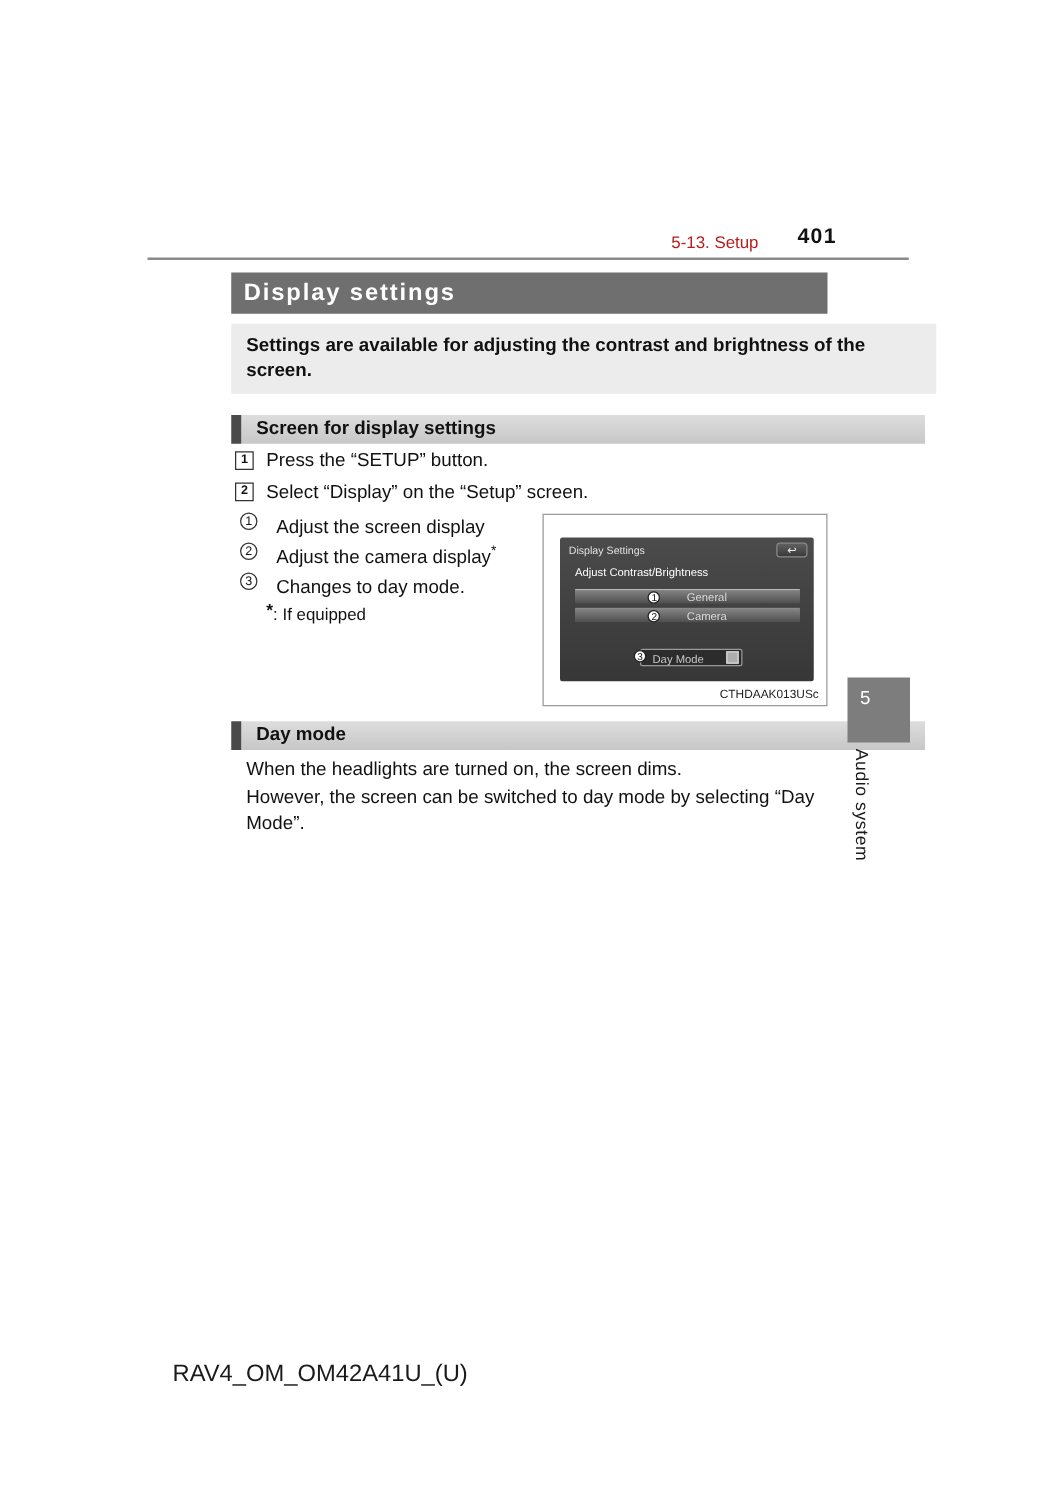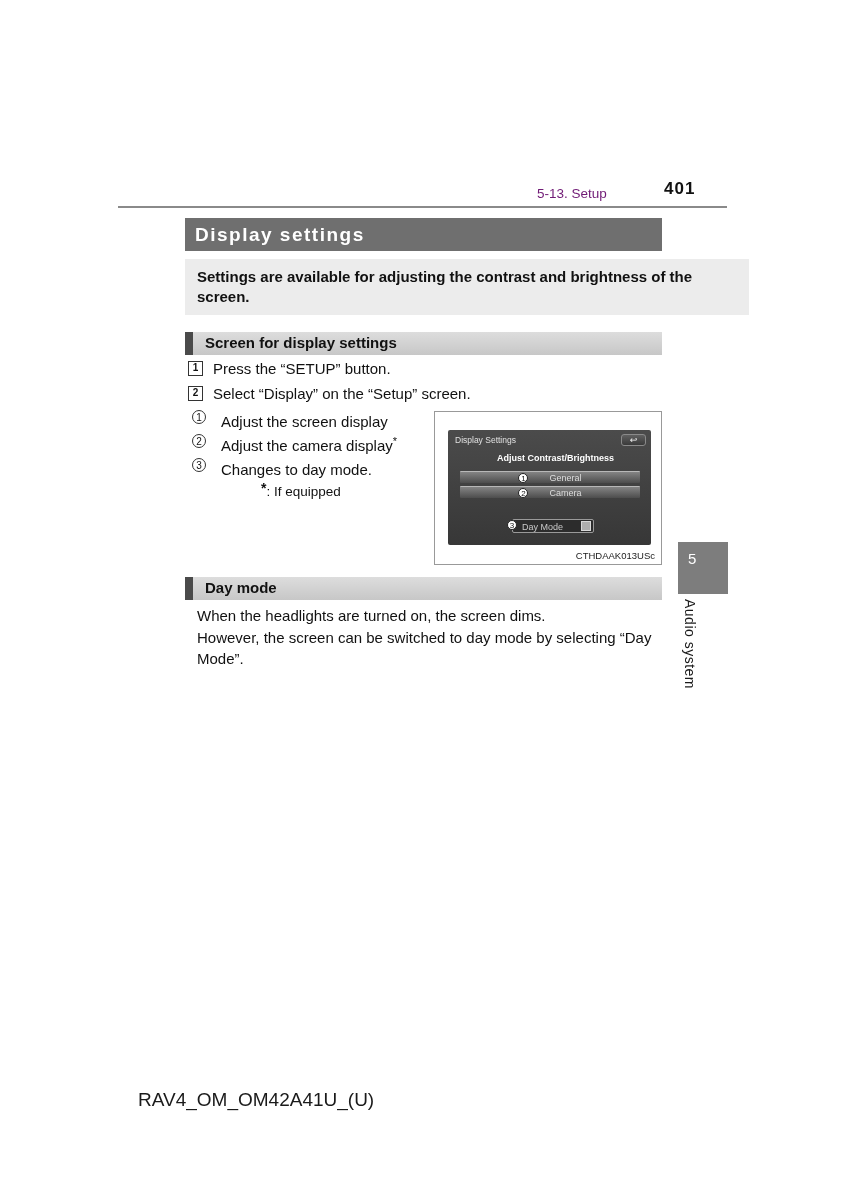--- a/index.html
+++ b/index.html
@@ -5,40 +5,40 @@
   * { margin: 0; padding: 0; box-sizing: border-box; }
   html, body { background: #fff; }
   body { font-family: "Liberation Sans", sans-serif; color: #111; }
   #page {
     position: relative; width: 848px; height: 1200px; background: #ffffff;
     overflow: hidden;
   }
   .abs { position: absolute; }
 
   
-  .hdr-section { top: 186px; left: 537px; font-size: 13.5px; color: #701a75; }
-  .hdr-pagenum { top: 179px; left: 664px; font-size: 17px; font-weight: bold; letter-spacing: 1px; }
+  .hdr-section { top: 186px; left: 537px; font-size: 13.5px; color: #b91c1c; }
+  .hdr-pagenum { top: 179px; left: 638px; font-size: 17px; font-weight: bold; letter-spacing: 1px; }
   .hdr-rule { top: 206px; left: 118px; width: 609px; height: 2px; background: #8a8a8a; }
 
   
   .title-bar {
     top: 218px; left: 185px; width: 477px; height: 33px; background: #6f6f6f;
     color: #ffffff; font-size: 19px; font-weight: bold; letter-spacing: 1.5px;
     line-height: 33px; padding-left: 10px;
   }
 
   
   .intro-box {
     top: 259px; left: 185px; width: 564px; min-height: 54px; background: #ececec;
     font-size: 15px; font-weight: bold; line-height: 20px; padding: 8px 12px 8px 12px;
   }
 
   
   .sec-header {
-    left: 185px; width: 477px; height: 23px;
+    left: 185px; width: 555px; height: 23px;
     background: linear-gradient(#dddddd, #c7c7c7);
     border-left: 8px solid #4a4a4a;
     font-size: 15px; font-weight: bold; line-height: 22px; padding-left: 12px;
   }
   .sec1-header { top: 332px; }
   .sec2-header { top: 577px; }
 
   
   .step { display: flex; align-items: flex-start; left: 188px; }
   .step-box {
@@ -51,41 +51,41 @@
   
   .callout { display: flex; align-items: flex-start; left: 192px; }
   .co-circle {
     width: 14px; height: 14px; border: 1px solid #333; border-radius: 50%;
     font-size: 10px; text-align: center; line-height: 14px; margin-top: 2px;
     flex: 0 0 auto; background: #fff;
   }
   .co-text { font-size: 15px; margin-left: 15px; line-height: 19px; }
   .co-text sup { font-size: 11px; }
 
-  .footnote { top: 480px; left: 213px; font-size: 13.5px; margin-left: 48px; }
+  .footnote { top: 480px; left: 213px; font-size: 13.5px; }
   .footnote .star { font-size: 14px; font-weight: bold; vertical-align: 3px; }
 
   
   .figure-box {
     top: 411px; left: 434px; width: 228px; height: 154px;
     border: 1px solid #999; background: #fff;
   }
   .mid-screen {
     position: absolute; left: 13px; top: 18px; width: 203px; height: 115px;
     background: linear-gradient(#4b4b4b, #373737); border-radius: 2px;
   }
   .scr-title { position: absolute; left: 7px; top: 5px; font-size: 8.5px; color: #e0e0e0; }
   .scr-back {
     position: absolute; right: 5px; top: 4px; width: 25px; height: 12px;
     background: linear-gradient(#606060, #3a3a3a); border: 1px solid #8a8a8a;
     border-radius: 3px; color: #eee; font-size: 9px; line-height: 10px; text-align: center;
   }
   .scr-subtitle {
-    position: absolute; left: 0; right: 0; top: 23px; text-align: center;
-    font-size: 9px; font-weight: bold; color: #fff; margin-left: 12px;
+    position: absolute; left: 0; right: 0; top: 23px; text-align: left;
+    font-size: 9px; font-weight: normal; color: #fff; margin-left: 12px;
   }
   .scr-bar {
     position: absolute; left: 12px; width: 180px; height: 12px;
     background: linear-gradient(#848484, #4d4d4d);
     border-top: 1px solid #b8b8b8; border-radius: 1px;
     display: flex; align-items: center; justify-content: center;
   }
   .scr-bar1 { top: 41px; }
   .scr-bar2 { top: 56px; }
   .scr-circle {

